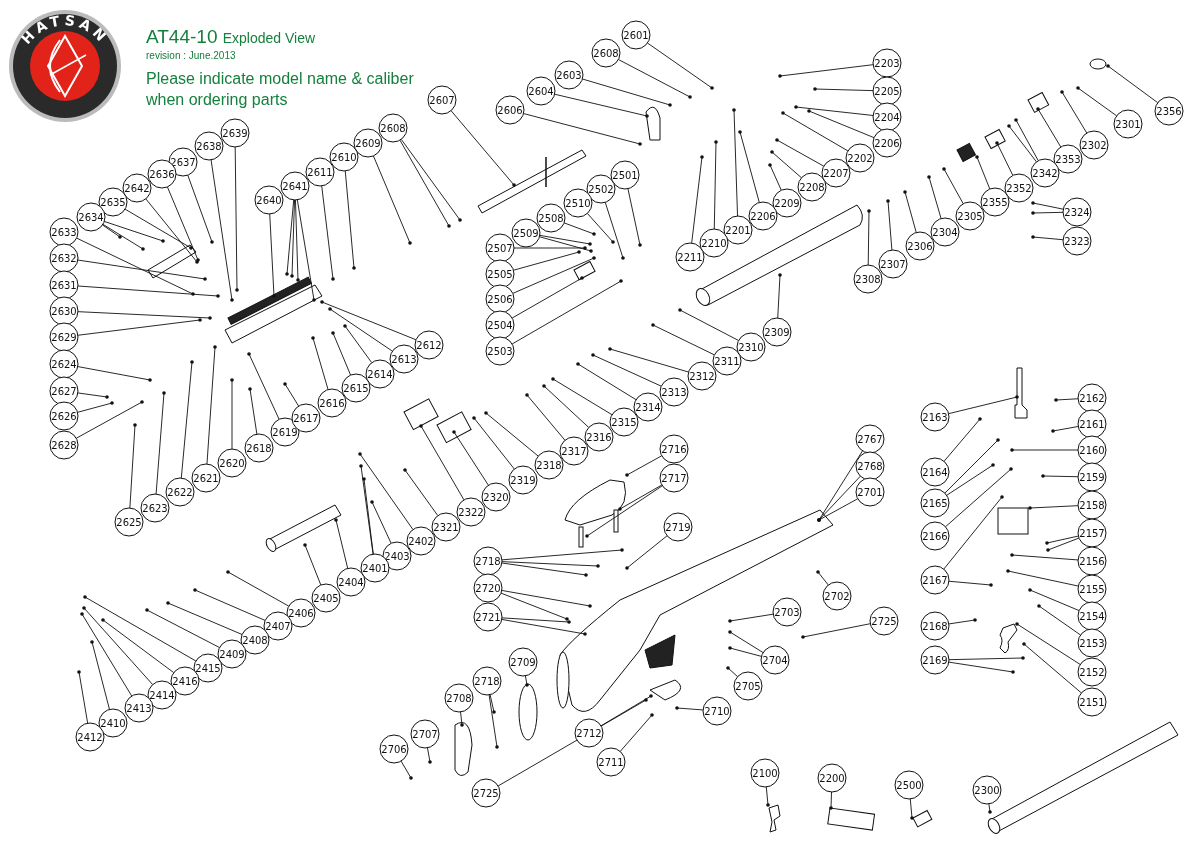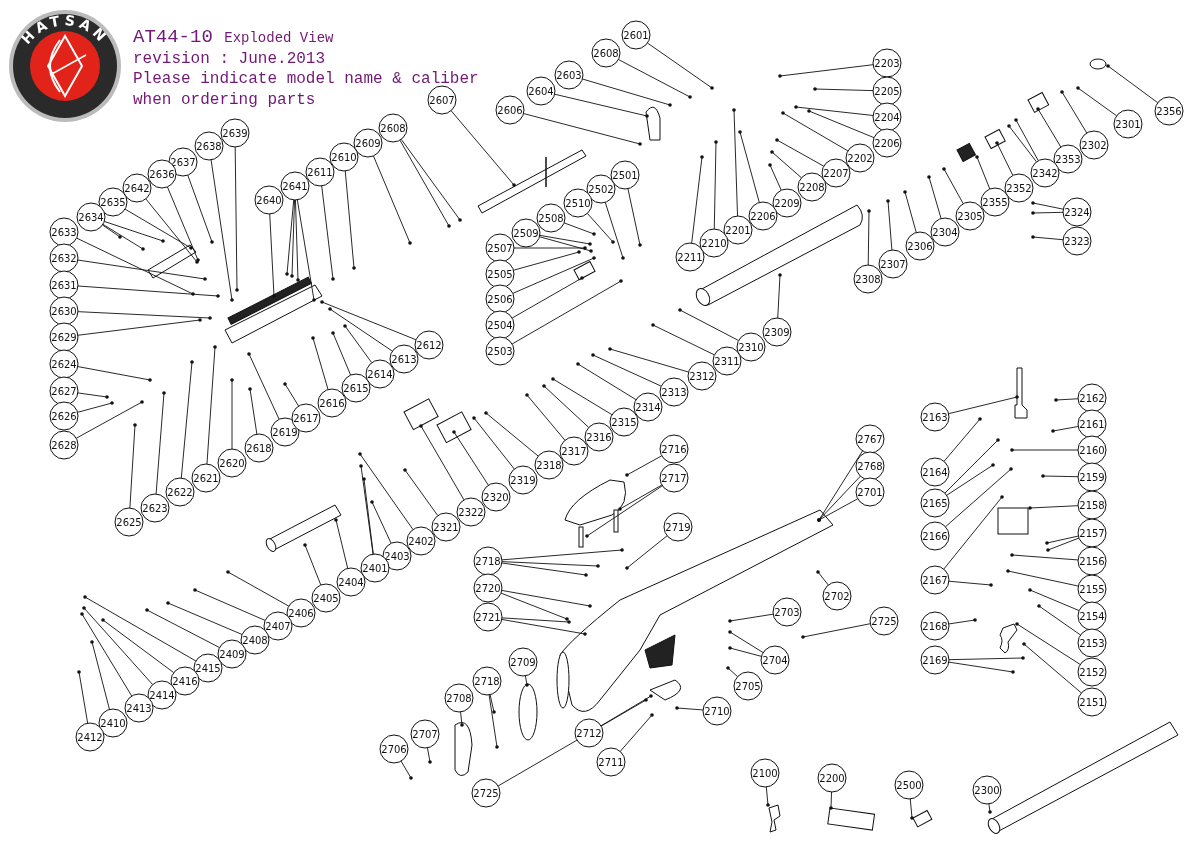--- a/index.html
+++ b/index.html
@@ -4,24 +4,24 @@
 <style>
   html,body{margin:0;padding:0;background:#fff;}
   body{width:1199px;height:848px;position:relative;overflow:hidden;font-family:"DejaVu Sans",sans-serif;}
   #diagram{position:absolute;left:0;top:0;width:1199px;height:848px;}
   .callout-text{font-family:"DejaVu Sans",sans-serif;font-size:10px;fill:#111;text-anchor:middle;dominant-baseline:central;}
   .callout-circle{fill:#fff;stroke:#111;stroke-width:1;}
   .leader{stroke:#111;stroke-width:0.9;fill:none;}
   .part{stroke:#111;stroke-width:1;fill:#fff;}
   .part-dark{stroke:#111;stroke-width:1;fill:#222;}
   #header{position:absolute;left:0;top:0;}
-  .title-line{position:absolute;left:133px;font-family:Liberation Mono, monospace;color:#701a75;white-space:nowrap;}
+  .title-line{position:absolute;left:146px;font-family:Liberation Sans, sans-serif;color:#15803d;white-space:nowrap;}
   #title-model{top:26px;font-size:19px;}
   #title-suffix{font-size:14px;}
-  #title-revision{top:50px;font-size:16px;}
+  #title-revision{top:50px;font-size:10px;}
   #title-note1{top:70px;font-size:16px;}
   #title-note2{top:91px;font-size:16px;}
 </style>
 </head>
 <body>
 
 <svg id="diagram" viewBox="0 0 1199 848" xmlns="http://www.w3.org/2000/svg">
 
   <g>
     <circle cx="65" cy="66" r="56" fill="#bbb"></circle>

